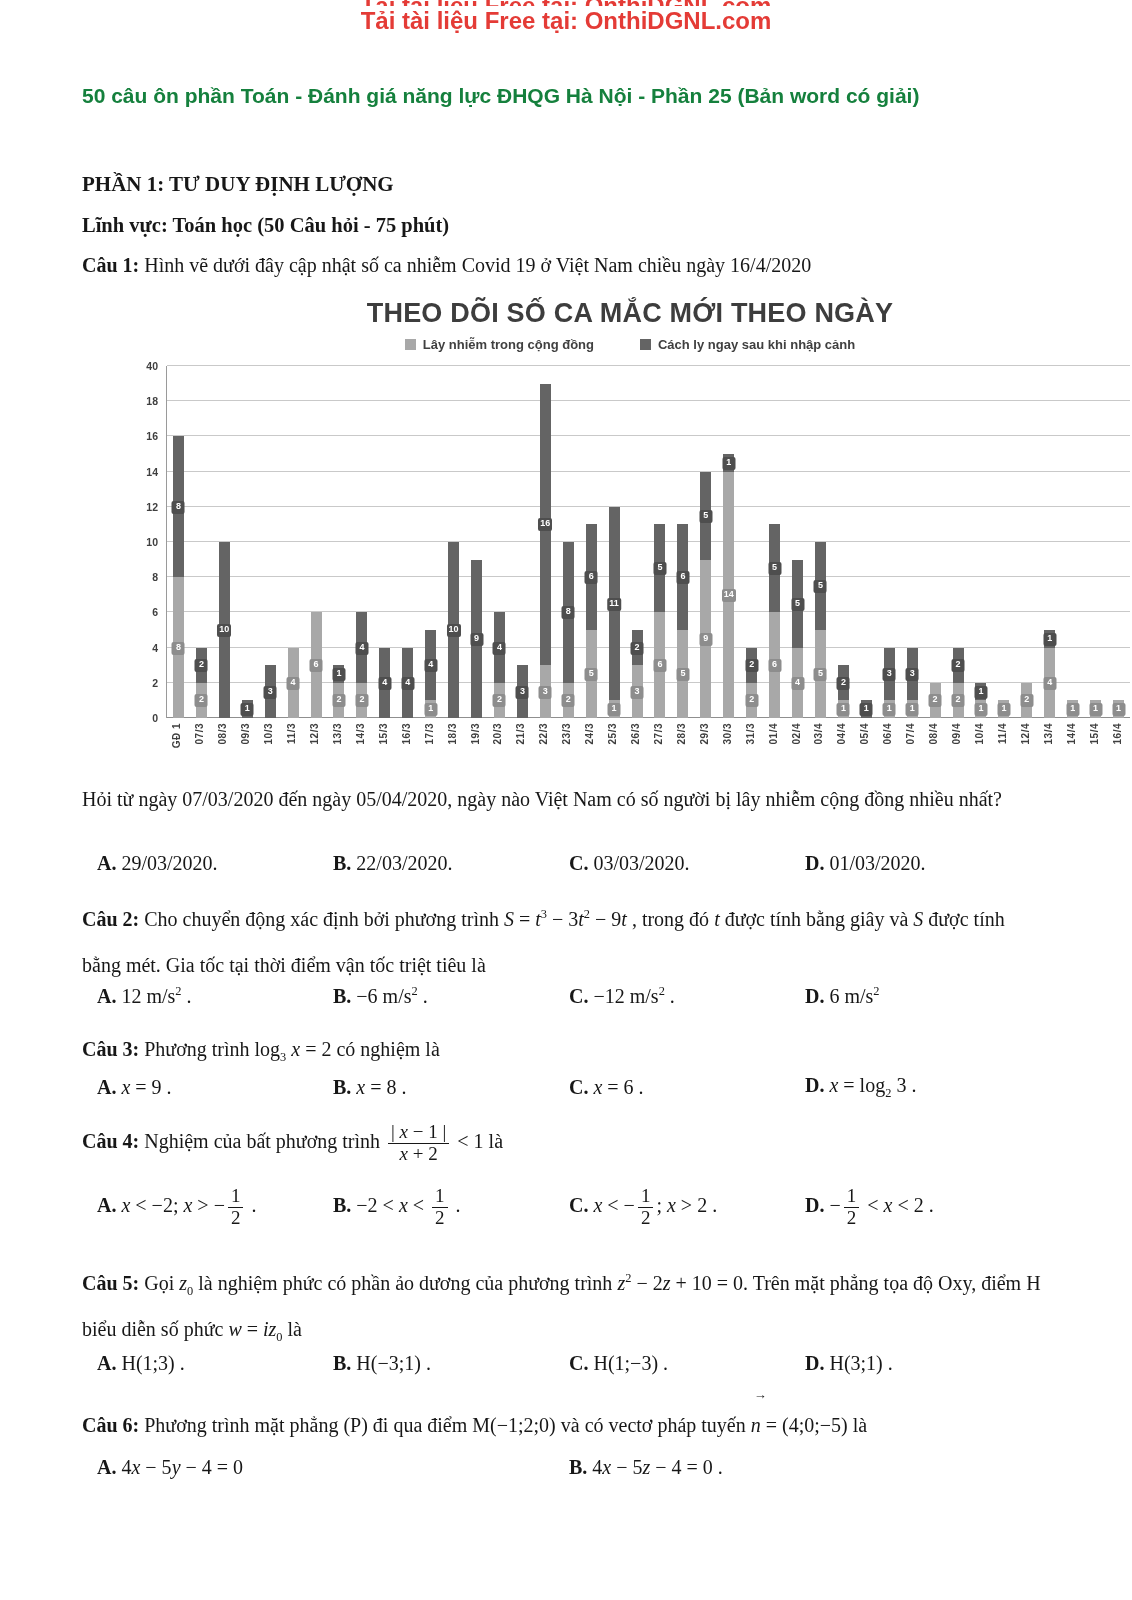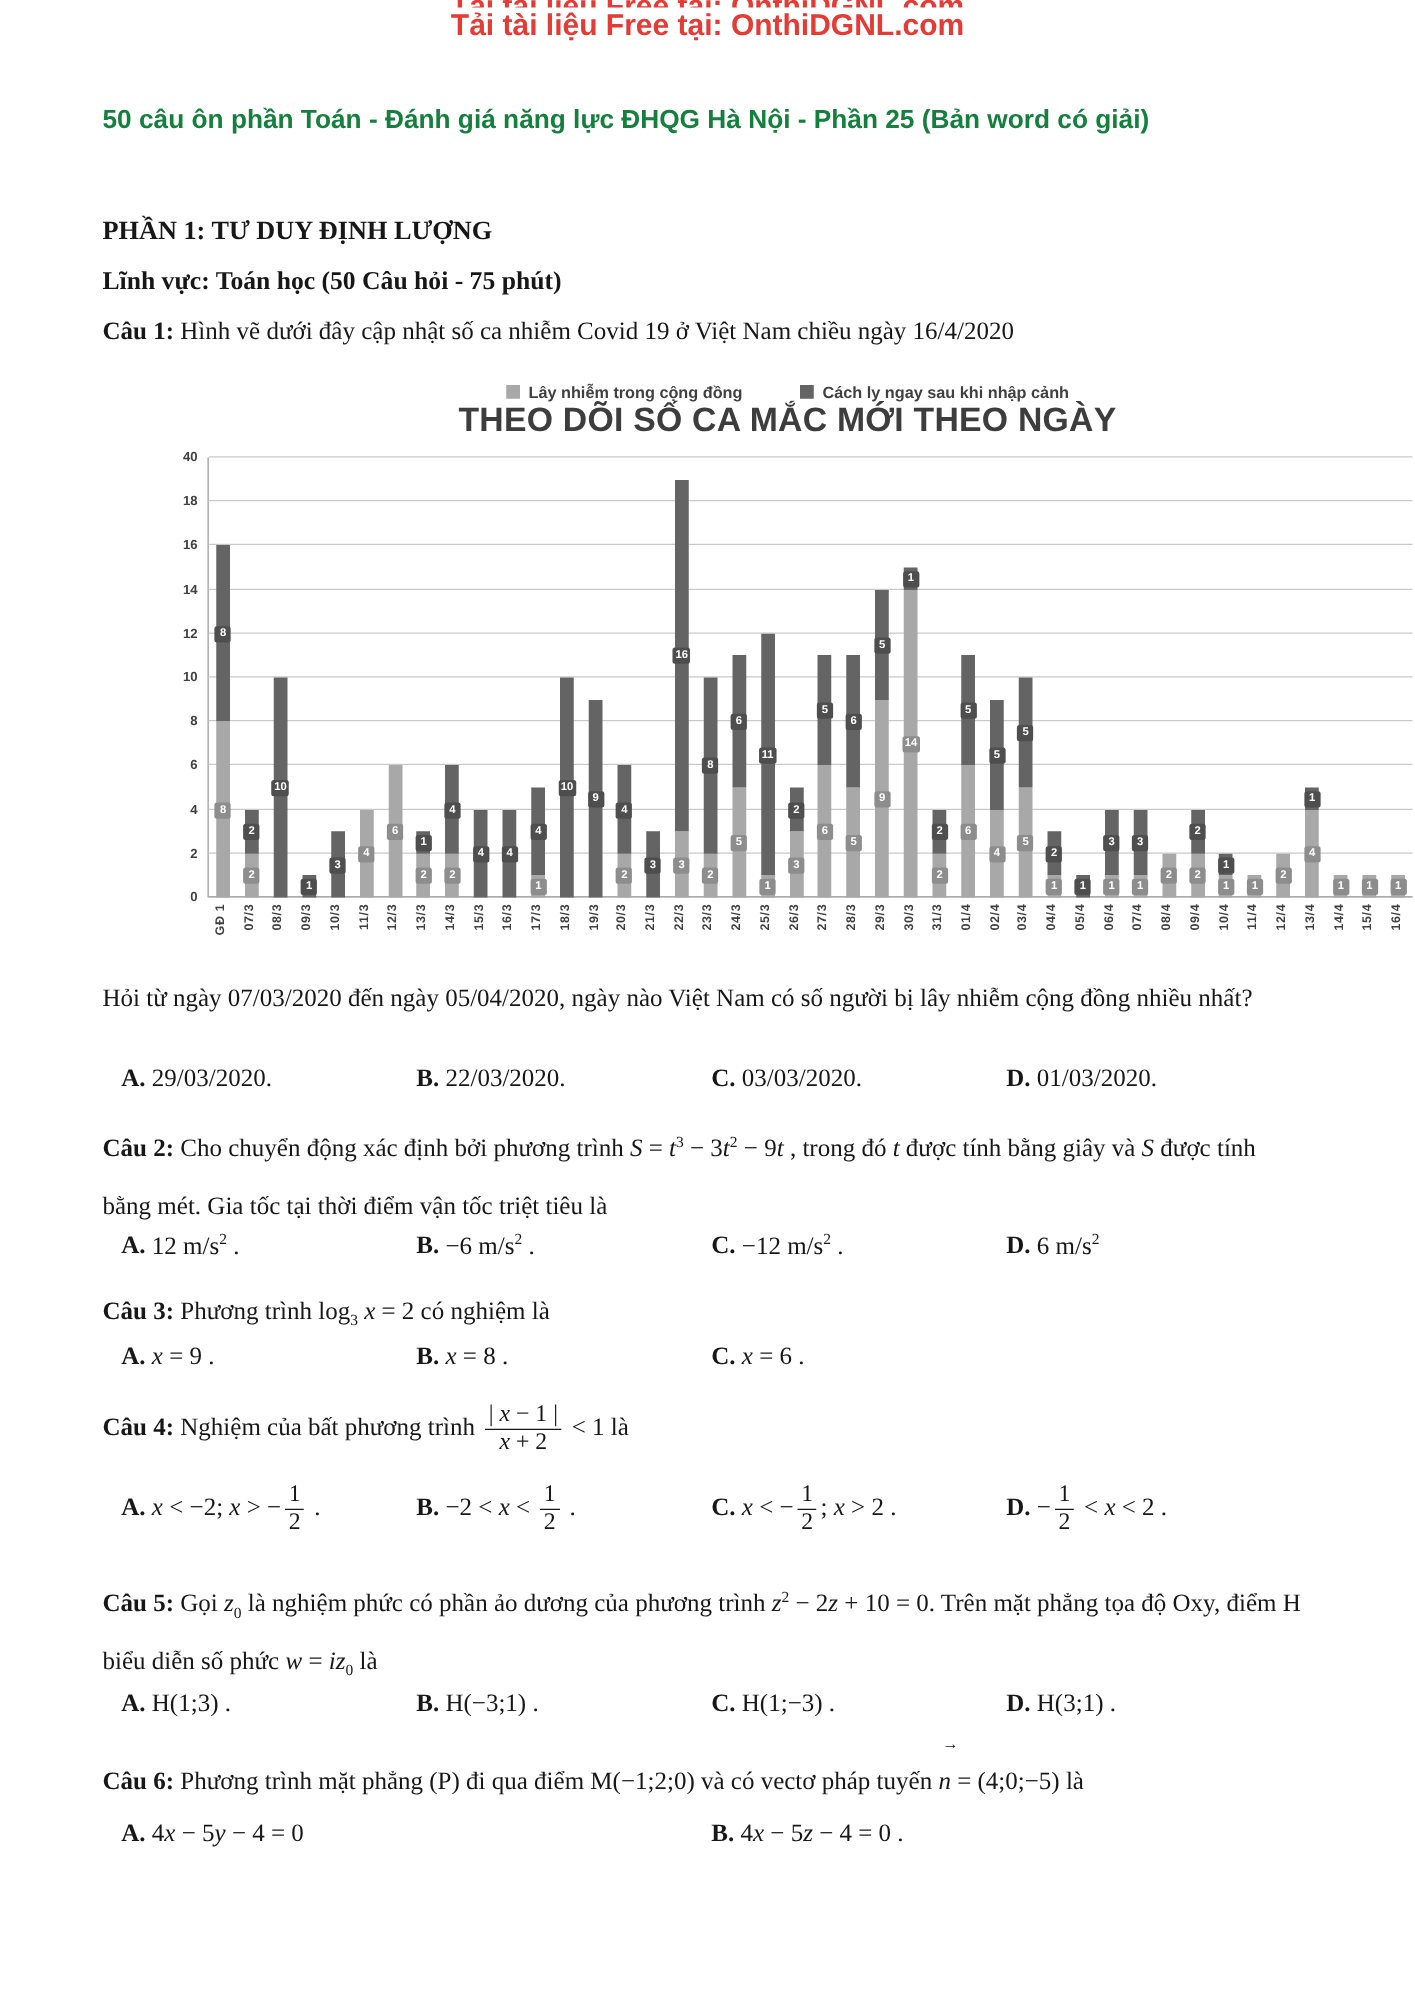--- a/index.html
+++ b/index.html
@@ -61,31 +61,31 @@
 
 <div id="part-heading">PHẦN 1: TƯ DUY ĐỊNH LƯỢNG</div>
 <div id="field-heading">Lĩnh vực: Toán học (50 Câu hỏi - 75 phút)</div>
 
 <div id="q1-line">
   <span class="qlabel">Câu 1:</span>
   <span>Hình vẽ dưới đây cập nhật số ca nhiễm Covid 19 ở Việt Nam chiều ngày 16/4/2020</span>
 </div>
 
 <div id="chart">
+  <div id="chart-title">THEO DÕI SỐ CA MẮC MỚI THEO NGÀY</div>
   <div id="chart-legend">
     <span class="legend-item">
       <span class="lsq" id="lsq0" style="background: rgb(168, 168, 168);"></span>
       <span>Lây nhiễm trong cộng đồng</span>
     </span>
     <span class="legend-item">
       <span class="lsq" id="lsq1" style="background: rgb(100, 100, 100);"></span>
       <span>Cách ly ngay sau khi nhập cảnh</span>
     </span>
   </div>
-  <div id="chart-title">THEO DÕI SỐ CA MẮC MỚI THEO NGÀY</div>
   <div id="plot">
       <div class="gl gl0" style="bottom: 0px;"></div>
       <div class="yl" style="bottom: -6px;">0</div>
       <div class="gl" style="bottom: 35.2px;"></div>
       <div class="yl" style="bottom: 29.2px;">2</div>
       <div class="gl" style="bottom: 70.4px;"></div>
       <div class="yl" style="bottom: 64.4px;">4</div>
       <div class="gl" style="bottom: 105.6px;"></div>
       <div class="yl" style="bottom: 99.6px;">6</div>
       <div class="gl" style="bottom: 140.8px;"></div>
@@ -302,20 +302,21 @@
 </div>
 
 <div class="para" style="top:1026px;">
   <span class="qlabel">Câu 3:</span>
   <span>Phương trình log<sub>3</sub> <i>x</i> = 2 có nghiệm là</span>
 </div>
 <div class="opts" style="top:1074px;">
   <span><b class="ol">A.</b> <span><i>x</i> = 9 .</span></span>
   <span><b class="ol">B.</b> <span><i>x</i> = 8 .</span></span>
   <span><b class="ol">C.</b> <span><i>x</i> = 6 .</span></span>
+  <span><b class="ol">D.</b> <span><i>x</i> = log<sub>2</sub> 3 .</span></span>
 </div>
 
 <div class="para" style="top:1122px;line-height:1.4;">
   <span class="qlabel">Câu 4:</span>
   <span>Nghiệm của bất phương trình <span class="frac"><span class="fn">| <i>x</i> − 1 |</span><span class="fd"><i>x</i> + 2</span></span> &lt; 1 là</span>
 </div>
 <div class="opts" style="top:1186px;">
   <span><b class="ol">A.</b> <span><i>x</i> &lt; −2; <i>x</i> &gt; −<span class="frac"><span class="fn">1</span><span class="fd">2</span></span> .</span></span>
   <span><b class="ol">B.</b> <span>−2 &lt; <i>x</i> &lt; <span class="frac"><span class="fn">1</span><span class="fd">2</span></span> .</span></span>
   <span><b class="ol">C.</b> <span><i>x</i> &lt; −<span class="frac"><span class="fn">1</span><span class="fd">2</span></span>; <i>x</i> &gt; 2 .</span></span>

